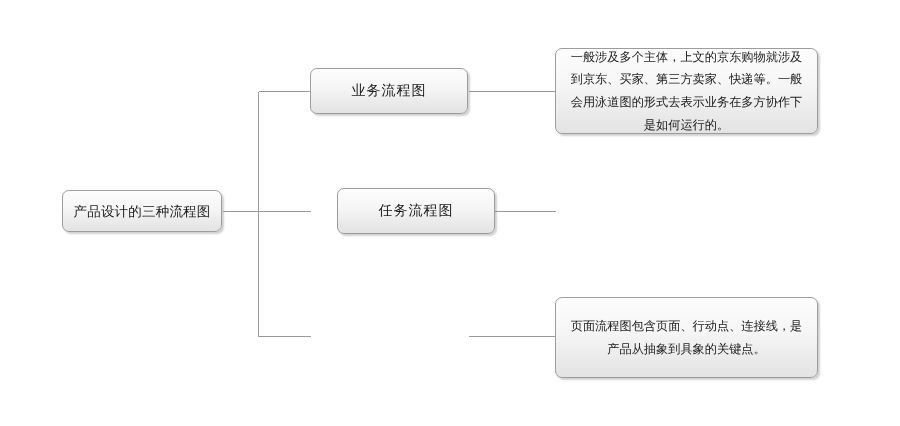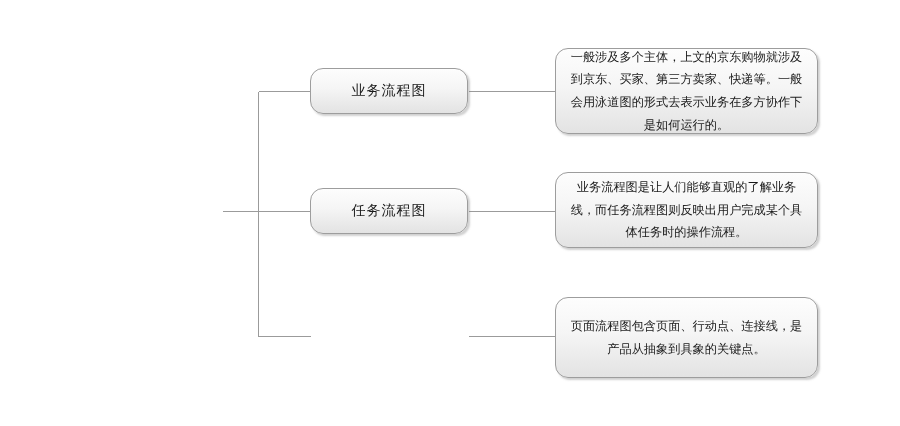--- a/index.html
+++ b/index.html
@@ -25,21 +25,21 @@
     top: 0;
     width: 900px;
     height: 426px;
   }
 
   
   .node {
     position: absolute;
     box-sizing: border-box;
     border: 1px solid #9d9d9d;
-    border-radius: 13px;
+    border-radius: 7px;
     background: linear-gradient(to bottom, #fdfdfd 0%, #f5f5f5 45%, #ebebeb 75%, #e3e3e3 100%);
     box-shadow: 2px 2px 2px rgba(120,120,120,0.35);
     display: flex;
     align-items: center;
     justify-content: center;
     text-align: center;
     color: #1a1a1a;
   }
 
   .node-label {
@@ -63,21 +63,21 @@
   
   .mid-node {
     left: 310px;
     width: 158px;
     height: 46px;
     font-size: 14px;
     letter-spacing: 1px;
     align-items: center;
   }
   #mid-node-0 { top: 68px; }
-  #mid-node-1 { top: 188px; }
+  #mid-node-1 { top: 188px; margin-left: 27px; }
   #mid-node-2 { top: 313px; }
 
   
   .desc-node {
     left: 555px;
     width: 263px;
     font-size: 12.2px;
     align-items: center;
   }
   .desc-node .node-label {
@@ -104,32 +104,32 @@
       <path d="M258.5 91.5 L310.5 91.5"></path>
       <path d="M258.5 211.5 L310.5 211.5"></path>
       <path d="M258.5 336.5 L310.5 336.5"></path>
 
       <path d="M468.5 91.5 L555.5 91.5"></path>
       <path d="M468.5 211.5 L555.5 211.5"></path>
       <path d="M468.5 336.5 L555.5 336.5"></path>
     </g>
   </svg>
 
+  <div class="node" id="root-node">
+    <span class="node-label">产品设计的三种流程图</span>
+  </div>
 
   <div class="node mid-node" id="mid-node-0">
     <span class="node-label">业务流程图</span>
   </div>
   <div class="node desc-node" id="desc-node-0">
     <span class="node-label">一般涉及多个主体，上文的京东购物就涉及到京东、买家、第三方卖家、快递等。一般会用泳道图的形式去表示业务在多方协作下是如何运行的。</span>
   </div>
 
   <div class="node mid-node" id="mid-node-1">
     <span class="node-label">任务流程图</span>
   </div>
-  <div class="node desc-node" id="desc-node-1">
-    <span class="node-label">业务流程图是让人们能够直观的了解业务线，而任务流程图则反映出用户完成某个具体任务时的操作流程。</span>
-  </div>
 
   <div class="node desc-node" id="desc-node-2">
     <span class="node-label">页面流程图包含页面、行动点、连接线，是产品从抽象到具象的关键点。</span>
   </div>
 
 </div>
 
 </body></html>

